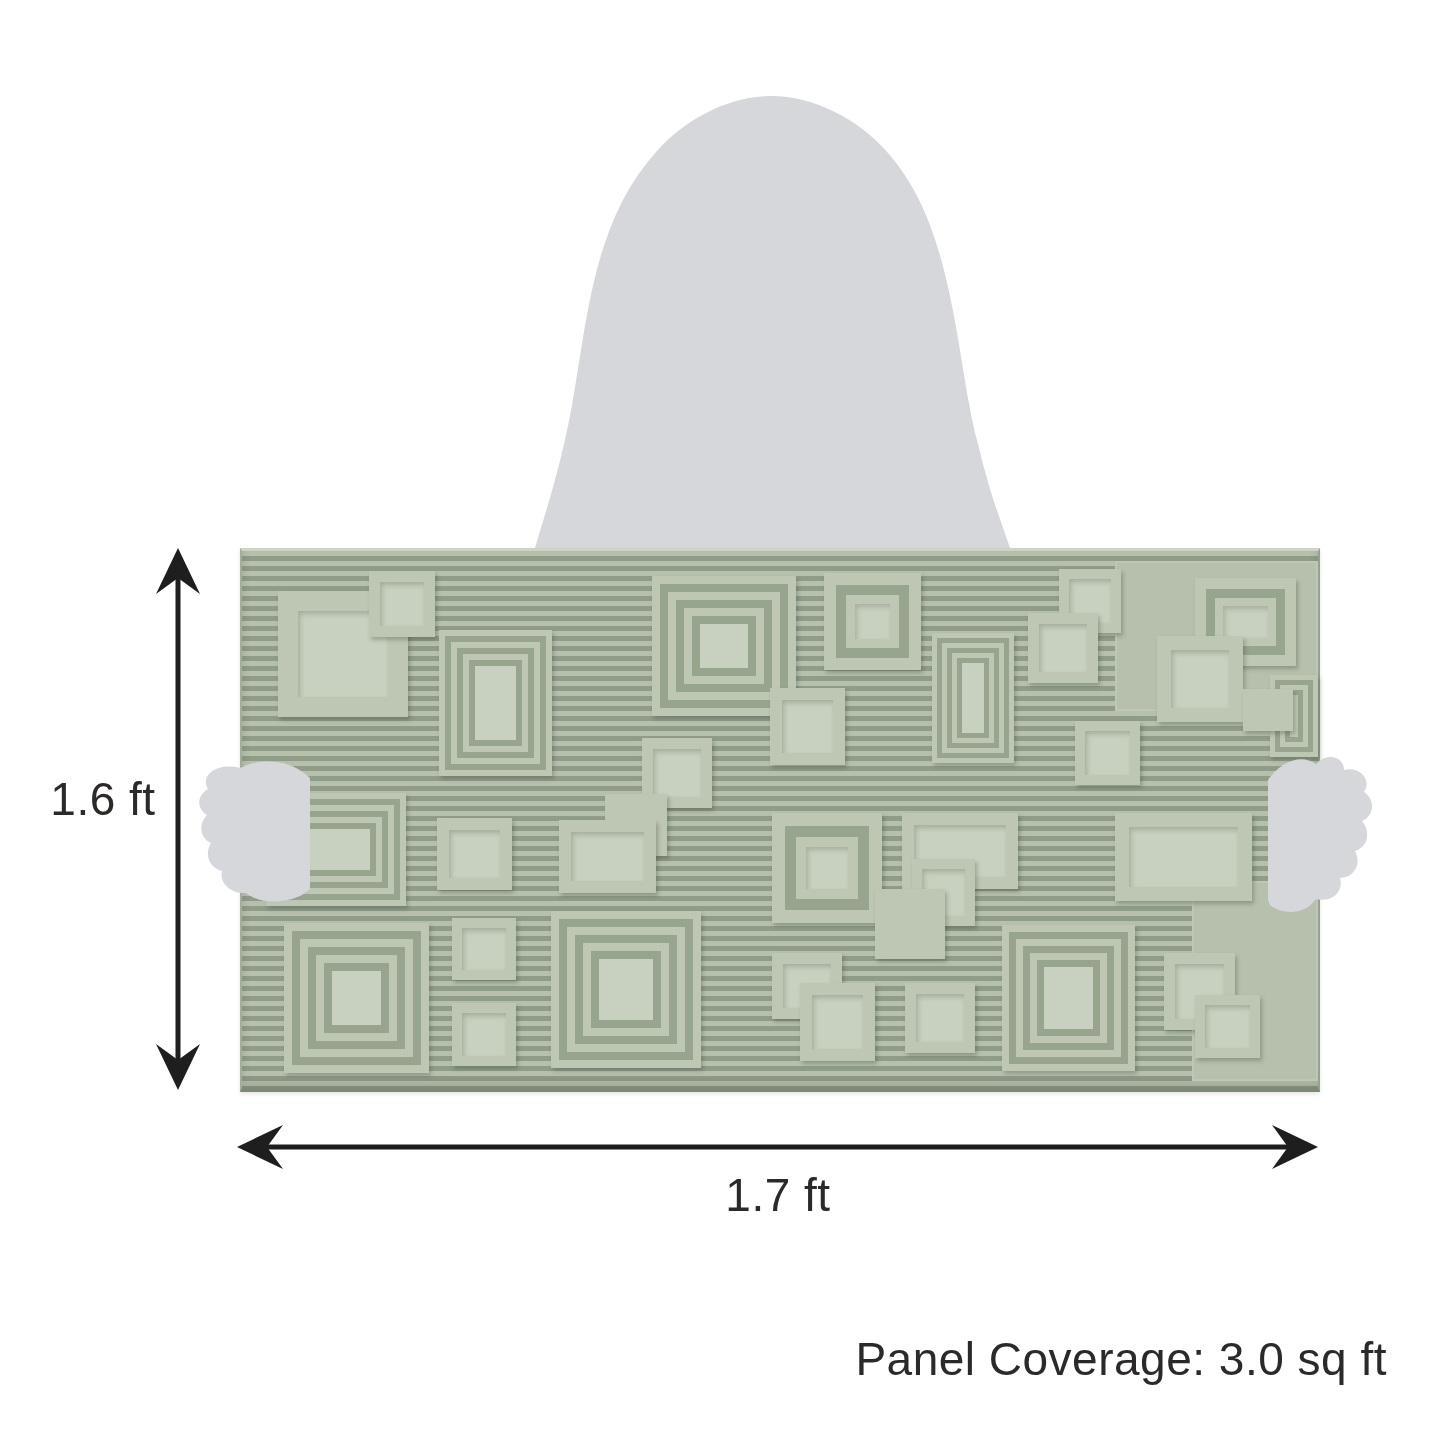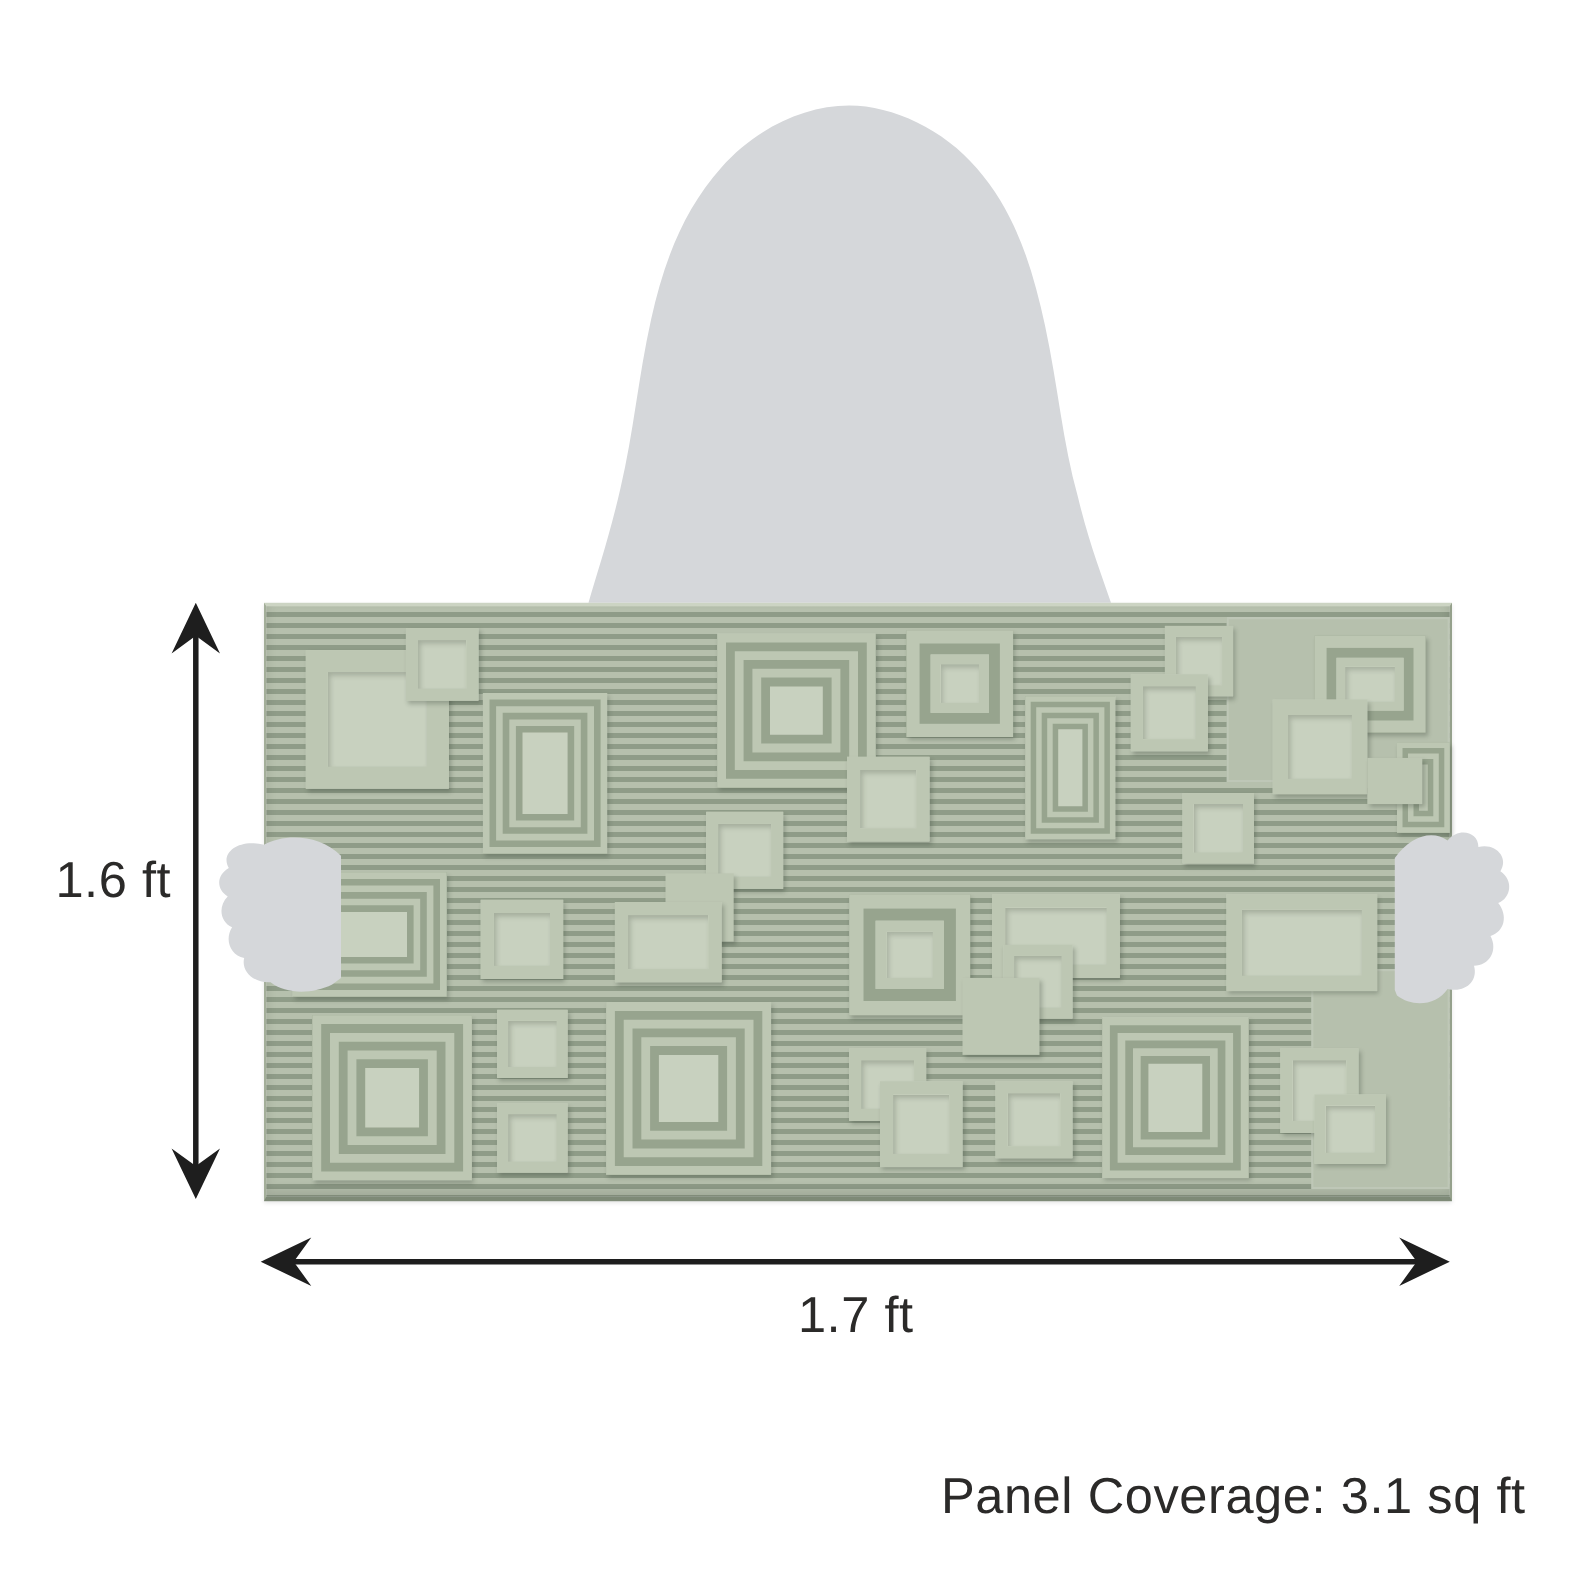--- a/index.html
+++ b/index.html
@@ -126,15 +126,15 @@
     </g>
     <g>
       <line class="arrow-line" x1="262" y1="1147" x2="1293" y2="1147"></line>
       <polygon class="arrow-head" points="237,1147 283,1125 267,1147 283,1169"></polygon>
       <polygon class="arrow-head" points="1318,1147 1272,1125 1288,1147 1272,1169"></polygon>
     </g>
   </svg>
 
   <div id="height-label" class="dim-label">1.6 ft</div>
   <div id="width-label" class="dim-label">1.7 ft</div>
-  <div id="coverage-label" class="dim-label">Panel Coverage: 3.1 sq ft</div>
+  <div id="coverage-label" class="dim-label">Panel Coverage: 3.0 sq ft</div>
 
 </div>
 
 </body></html>

